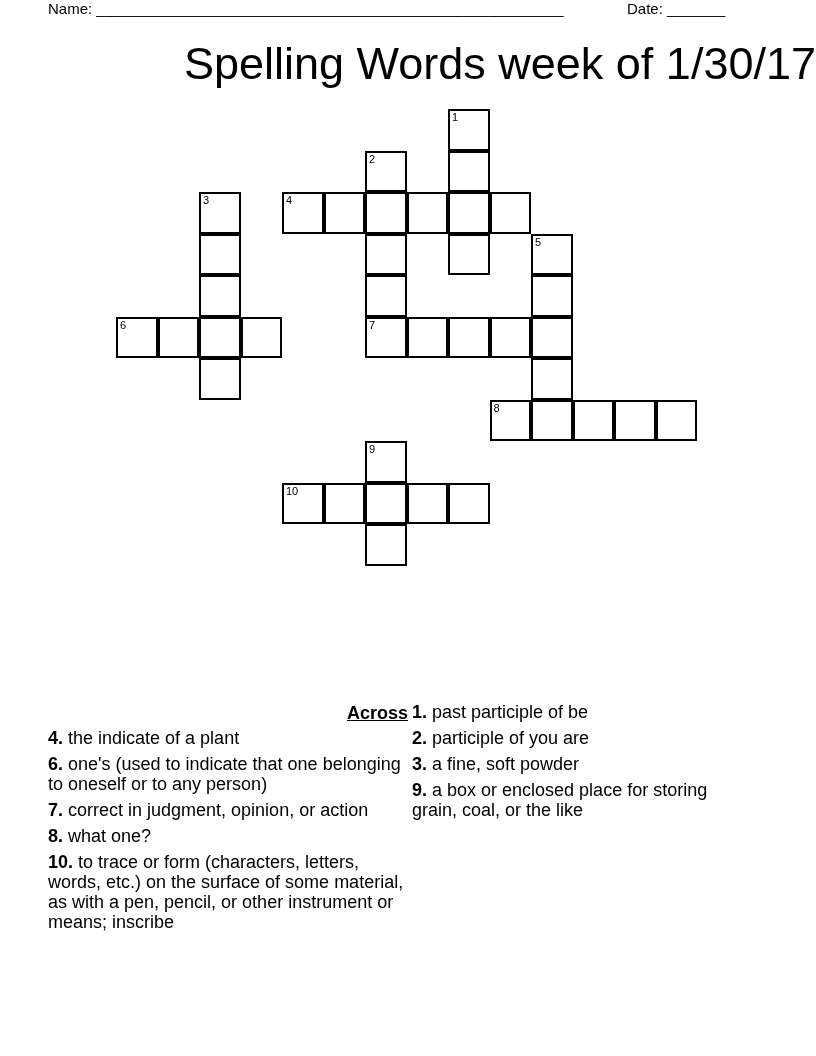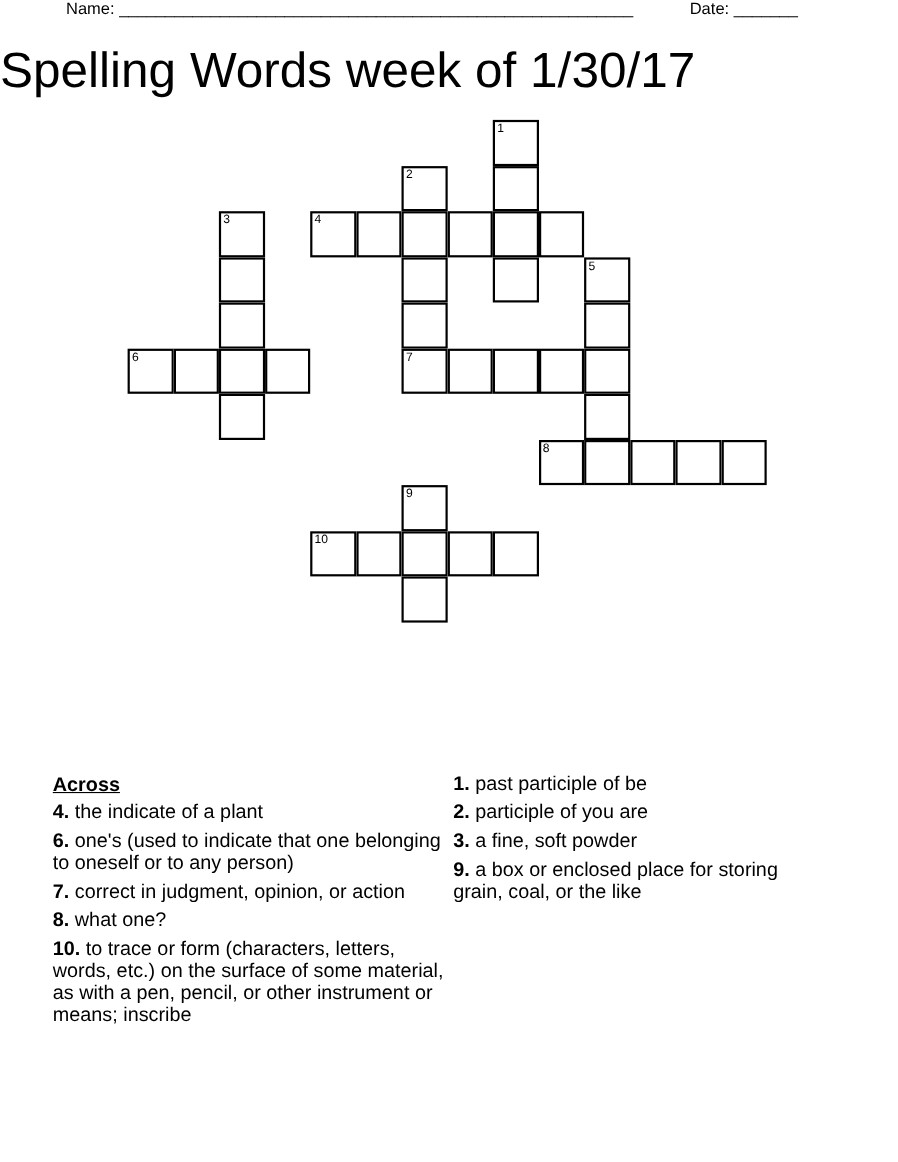--- a/index.html
+++ b/index.html
@@ -1,26 +1,26 @@
 <!DOCTYPE html>
 <html><head>
 <meta charset="utf-8">
 <style>
   html, body { margin:0; padding:0; background:#ffffff; }
   body { width:816px; height:1056px; position:relative; overflow:hidden; font-family:"Liberation Sans", sans-serif; color:#000; }
-  .header-line { position:absolute; top:0; left:60px; width:700px; font-size:15px; line-height:18px; white-space:pre; }
+  .header-line { position:absolute; top:0; left:48px; width:700px; font-size:15px; line-height:18px; white-space:pre; }
   .date { position:absolute; top:0; left:627px; font-size:15px; line-height:18px; white-space:pre; }
-  .title { position:absolute; top:36px; left:0; width:816px; text-align:left; font-size:45px; line-height:56px; }
+  .title { position:absolute; top:36px; left:0; width:816px; text-align:right; font-size:45px; line-height:56px; }
   .grid { position:absolute; left:0; top:0; width:816px; height:600px; }
   .cell { position:absolute; width:41.5px; height:41.5px; box-sizing:border-box; border:2px solid #000; background:#fff; margin-left:-1px; margin-top:-1px; }
   .cell .num { position:absolute; top:1px; left:2px; font-size:11px; line-height:11px; }
   .clues { position:absolute; top:702px; font-size:18px; line-height:20px; }
   .clues.across { left:48px; width:360px; }
   .clues.down { left:412px; width:300px; }
-  .clues h3 { margin:0 0 4px 0; font-size:18px; font-weight:bold; text-decoration:underline; line-height:22px; }
+  .clues h3 { margin:0 0 4px 0; font-size:18px; font-weight:bold; text-decoration:underline; line-height:22px;text-align:right; }
   .clue { margin-bottom:6px; }
   .clue b { font-weight:bold; }
 </style>
 </head>
 <body>
 
 <div class="header-line">Name: ________________________________________________________</div>
 <div class="date">Date: _______</div>
 <div class="title">Spelling Words week of 1/30/17</div>
 

